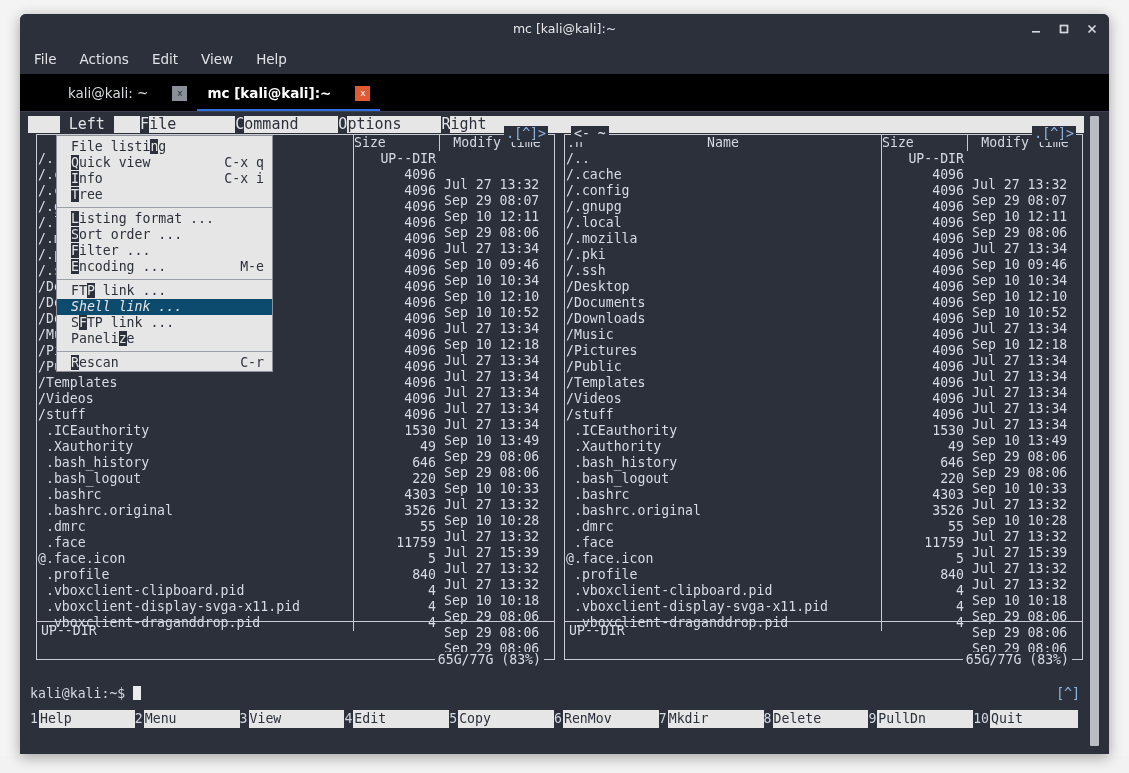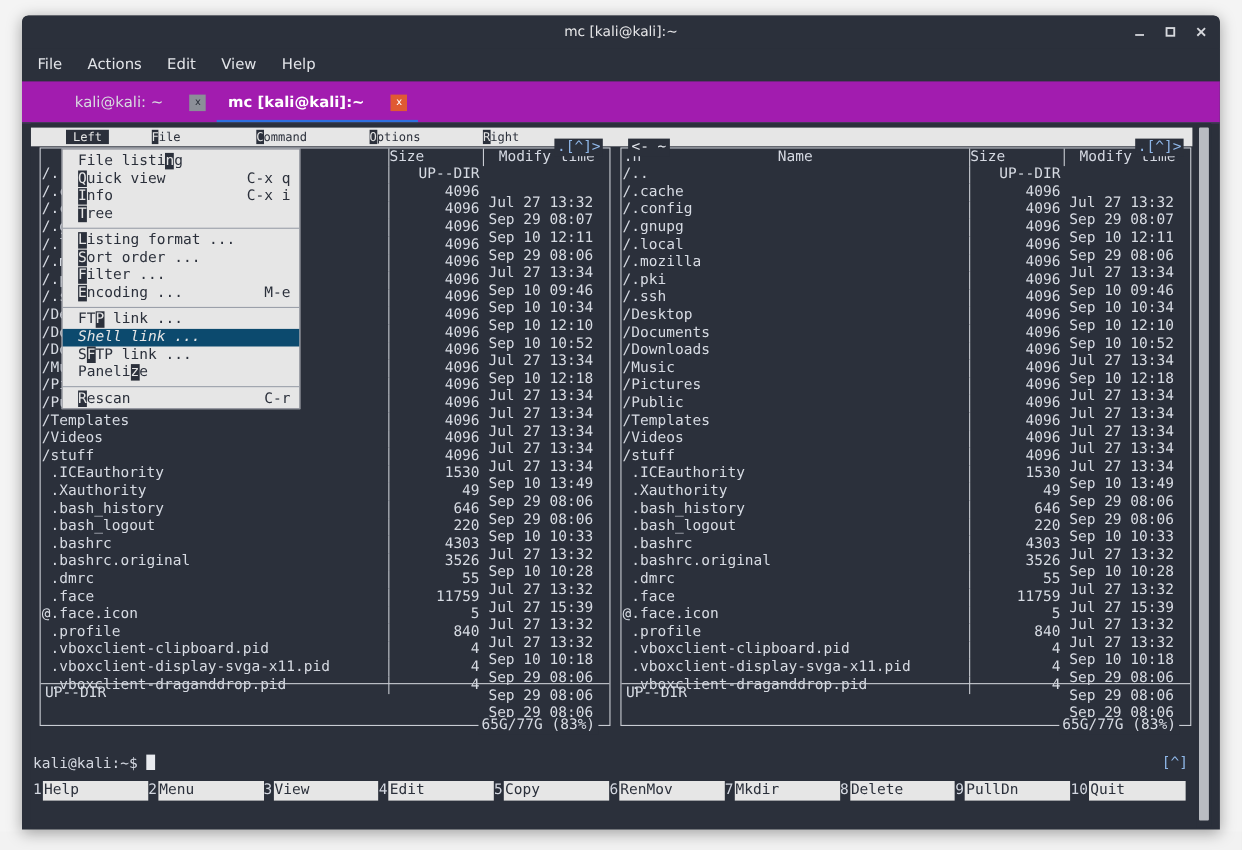--- a/index.html
+++ b/index.html
@@ -68,21 +68,21 @@
     color: #e2e4e8;
     font-family: "DejaVu Sans", sans-serif;
     font-size: 13.5px;
     cursor: pointer;
   }
 
   
   .tabbar {
     position: absolute; left: 0; top: 60px;
     width: 1089px; height: 38px;
-    background: #a21caf;
+    background: #000000;
     display: flex; align-items: stretch;
     padding-left: 38px;
     box-sizing: border-box;
   }
   .tab {
     display: flex; align-items: center;
     padding: 0 10px;
     gap: 24px;
     position: relative;
     cursor: pointer;
@@ -142,21 +142,21 @@
     position: absolute; left: 0; top: 0;
     width: 1056px; height: 640px;
   }
 
   
   .mc-menubar {
     position: absolute; left: 0; top: 4px;
     width: 1056px; height: 17px;
     background: #e6e6e6;
     color: #2b303b;
-    font-size: 11px;
+    font-size: 15px;
     line-height: 17px;
     white-space: pre;
   }
   .mc-menubar .hot { background: #2b303b; color: #e6e6e6; }
   .mc-menubar .sel { background: #2b303b; color: #e6e6e6; }
 
   
   .dropdown {
     position: absolute;
     left: 28px; top: 23px;

